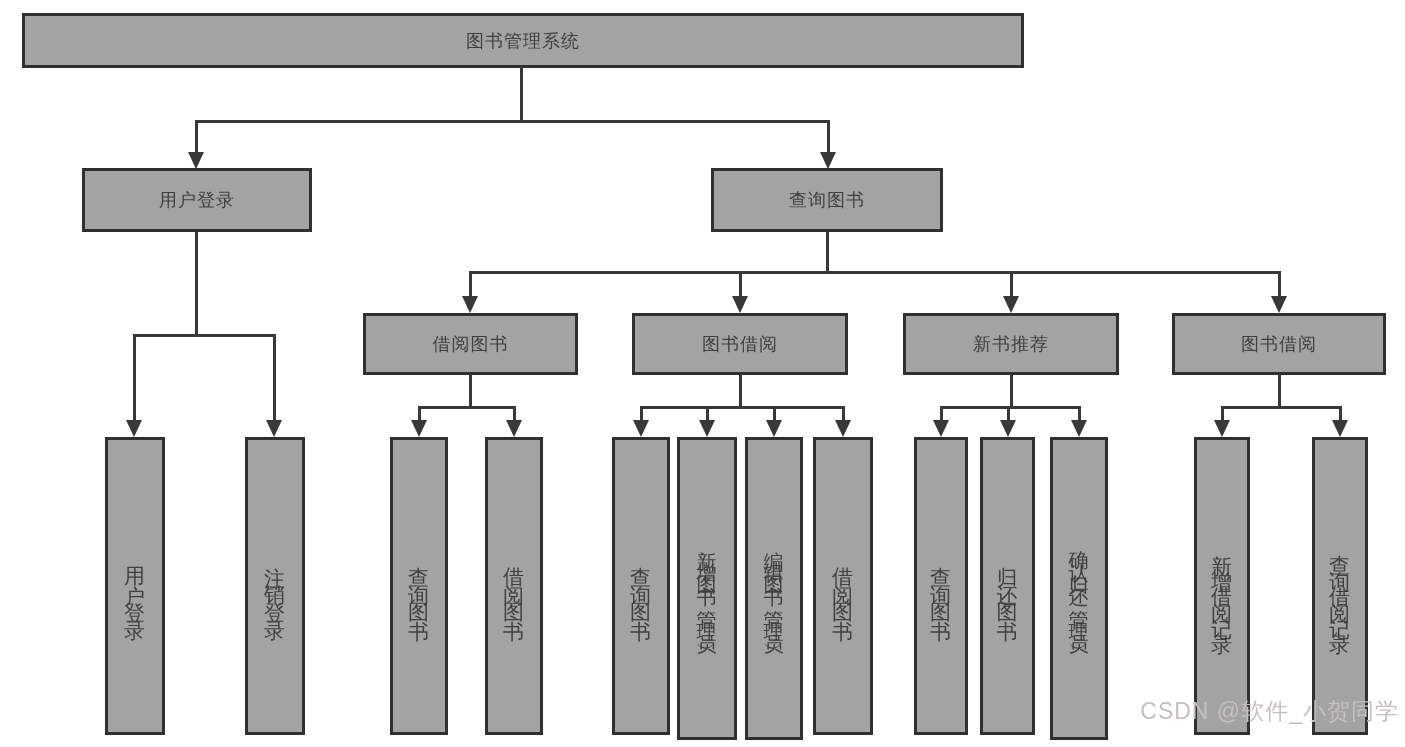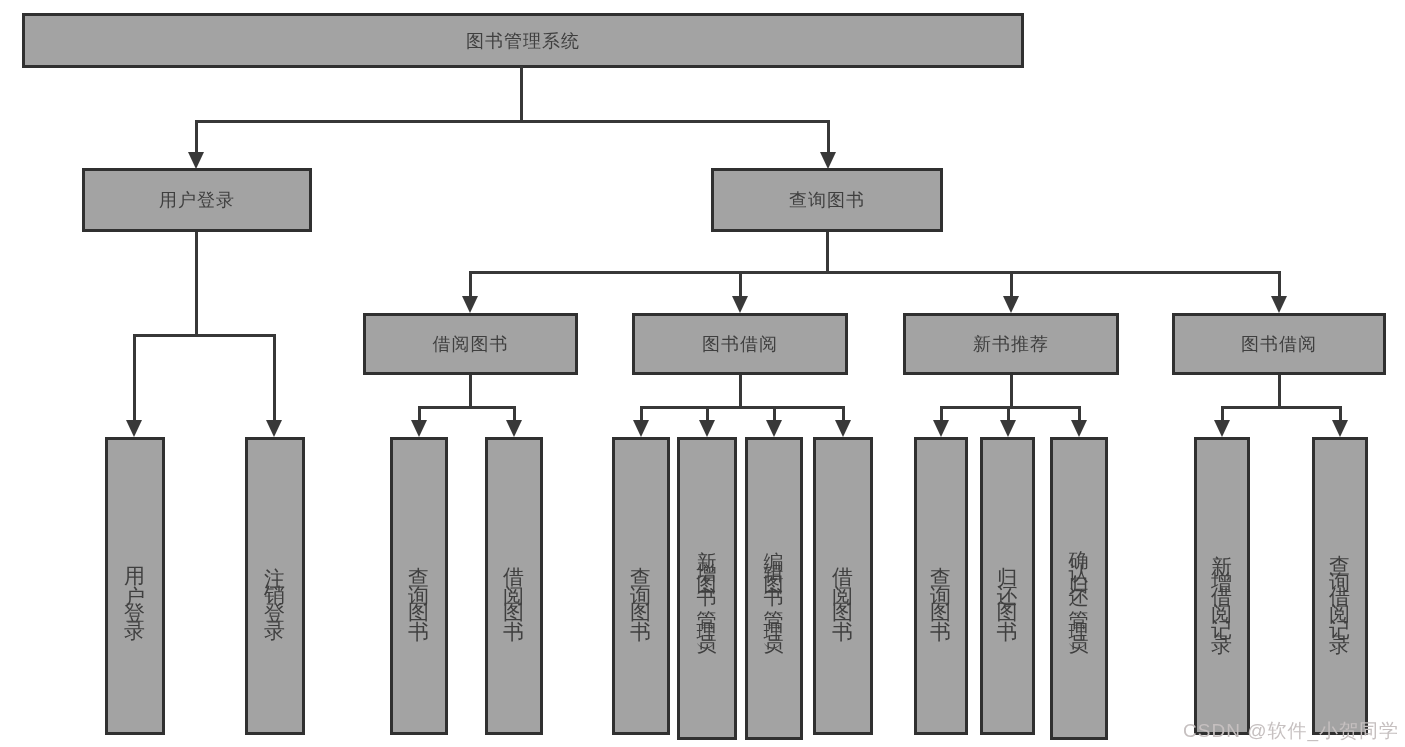--- a/index.html
+++ b/index.html
@@ -10,21 +10,21 @@
        color:var(--text,#3f3f3f);font-size:18px;letter-spacing:1px;}
   .leaf span{writing-mode:vertical-rl;text-orientation:mixed;font-size:21px;letter-spacing:18px;line-height:1;}
   .leaf.medium span{letter-spacing:16px;}
   .leaf.long span{letter-spacing:12px;font-size:20px;}
   .vline,.hline{position:absolute;background:var(--line,#383838);}
   .vline{width:3px;}
   .hline{height:3px;}
   .arrow{position:absolute;width:0;height:0;
          border-left:8px solid transparent;border-right:8px solid transparent;
          border-top:17px solid var(--line,#383838);}
-  .watermark{position:absolute;right:6px;bottom:3px;font-size:19px;color:var(--watermark,#c6c0c0);letter-spacing:1px;text-align:right;}
+  .watermark{position:absolute;right:6px;bottom:20px;font-size:23px;color:var(--watermark,#c6c0c0);letter-spacing:1px;text-align:right;}
 </style>
 </head>
 <body>
 
 <div class="canvas">
 
   <div class="box" style="left:22px;top:13px;width:1002px;height:55px">图书管理系统</div>
 
   <div class="vline" style="left:520px;top:66px;height:56px"></div>
   <div class="hline" style="left:195px;top:120px;width:634px"></div>

